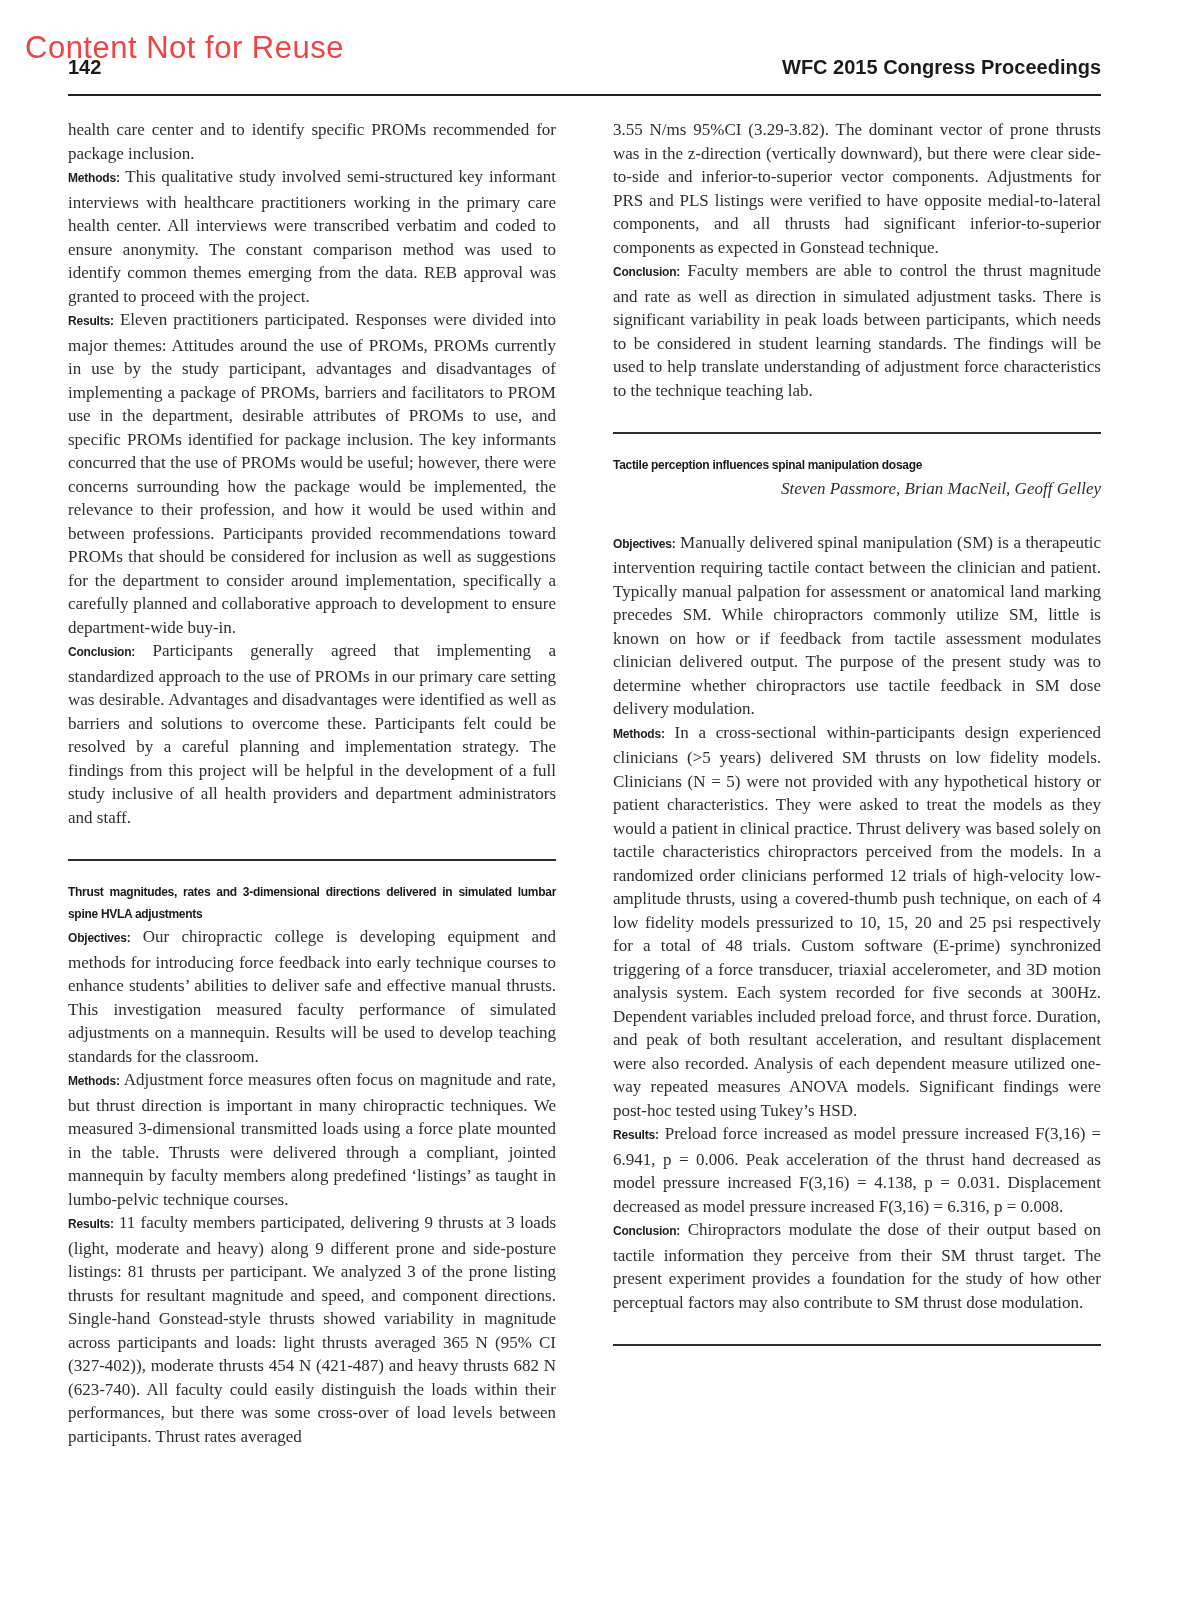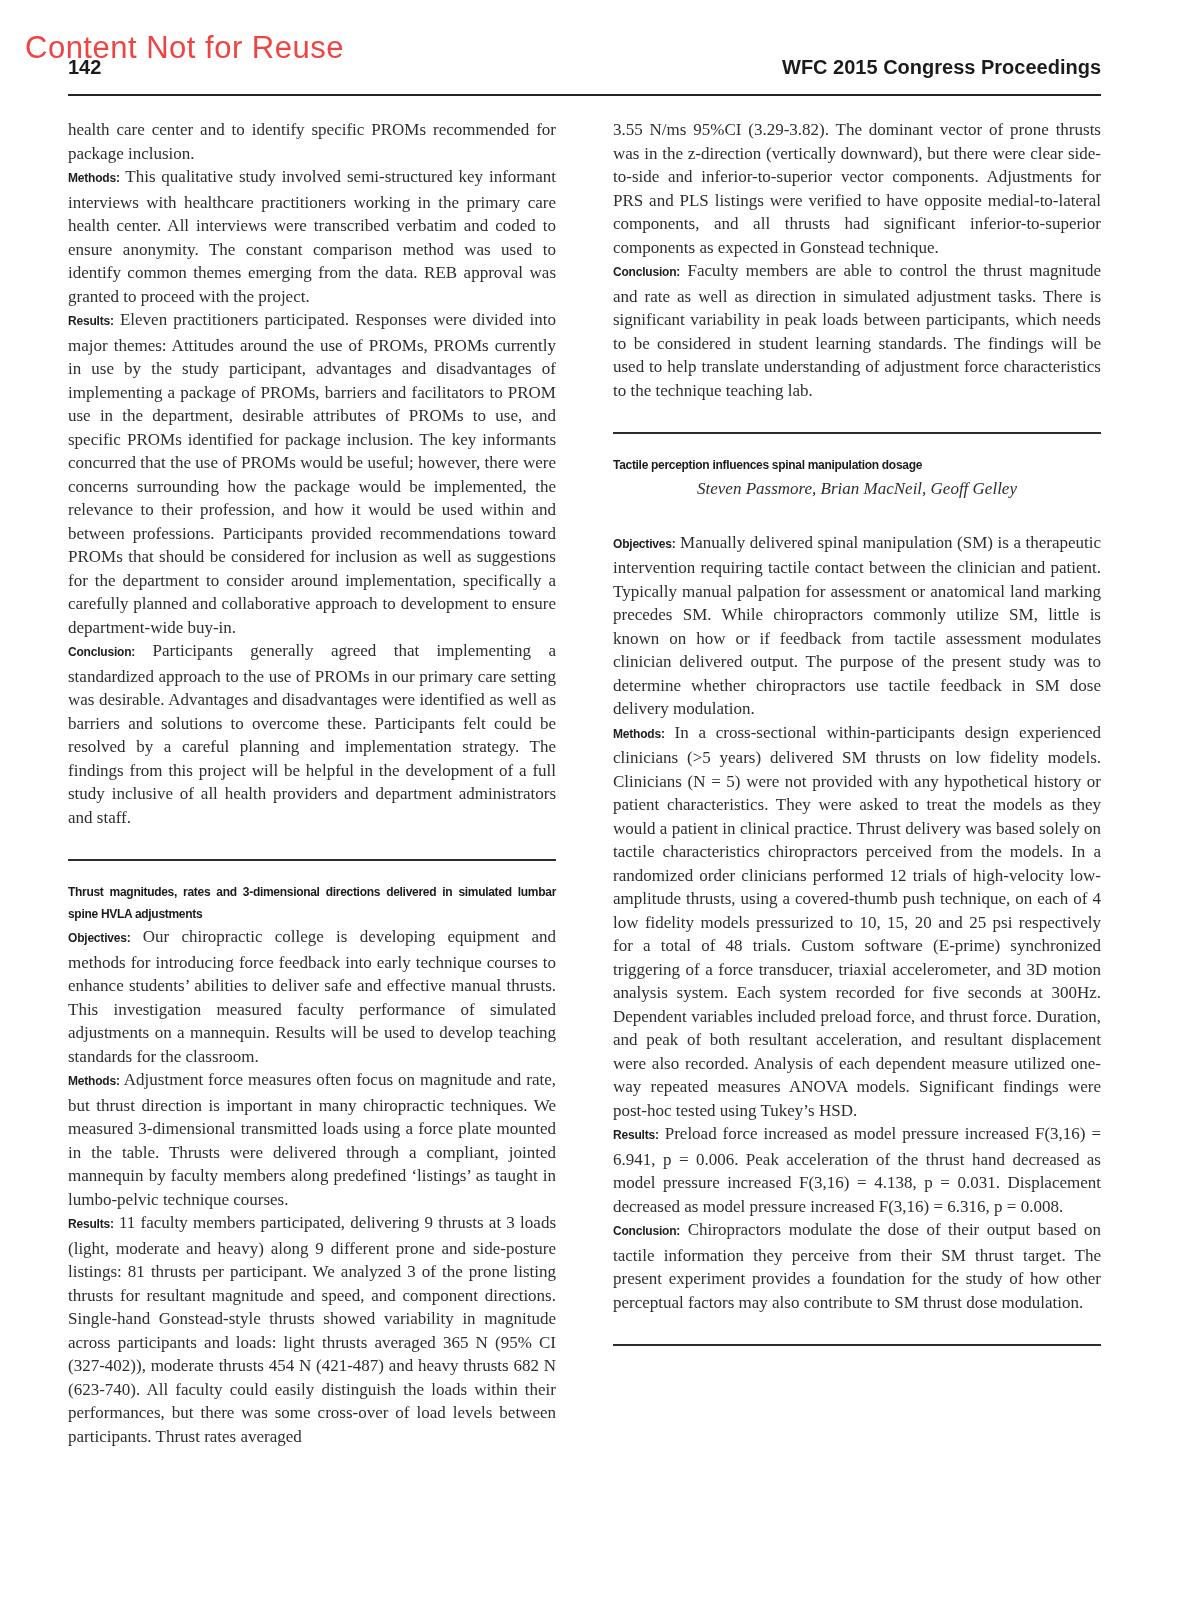--- a/index.html
+++ b/index.html
@@ -75,21 +75,21 @@
     letter-spacing: -0.3px;
     text-align: justify;
     margin: 0;
   }
   .abstract-authors {
     font-family: "Liberation Serif", serif;
     font-style: italic;
     font-size: 17px;
     line-height: 23.5px;
     color: #2e2e2e;
-    text-align: center;
+    text-align: right;
     margin: 1px 0 30px 0;
   }
 </style>
 </head>
 <body>
 
 <div class="page">
   <div class="watermark">Content Not for Reuse</div>
   <div class="content">
     <div class="header">

